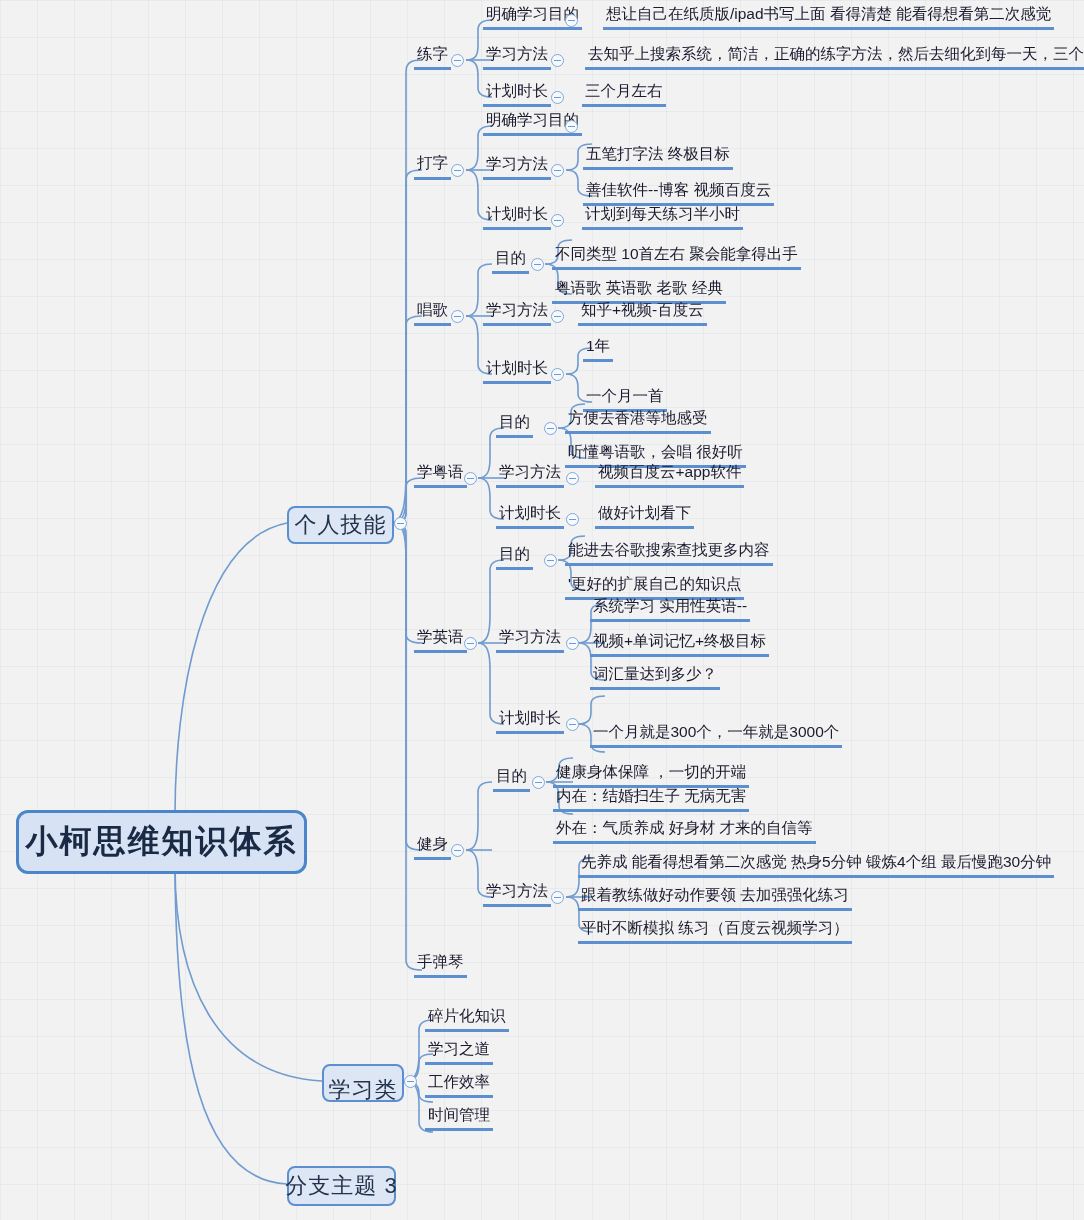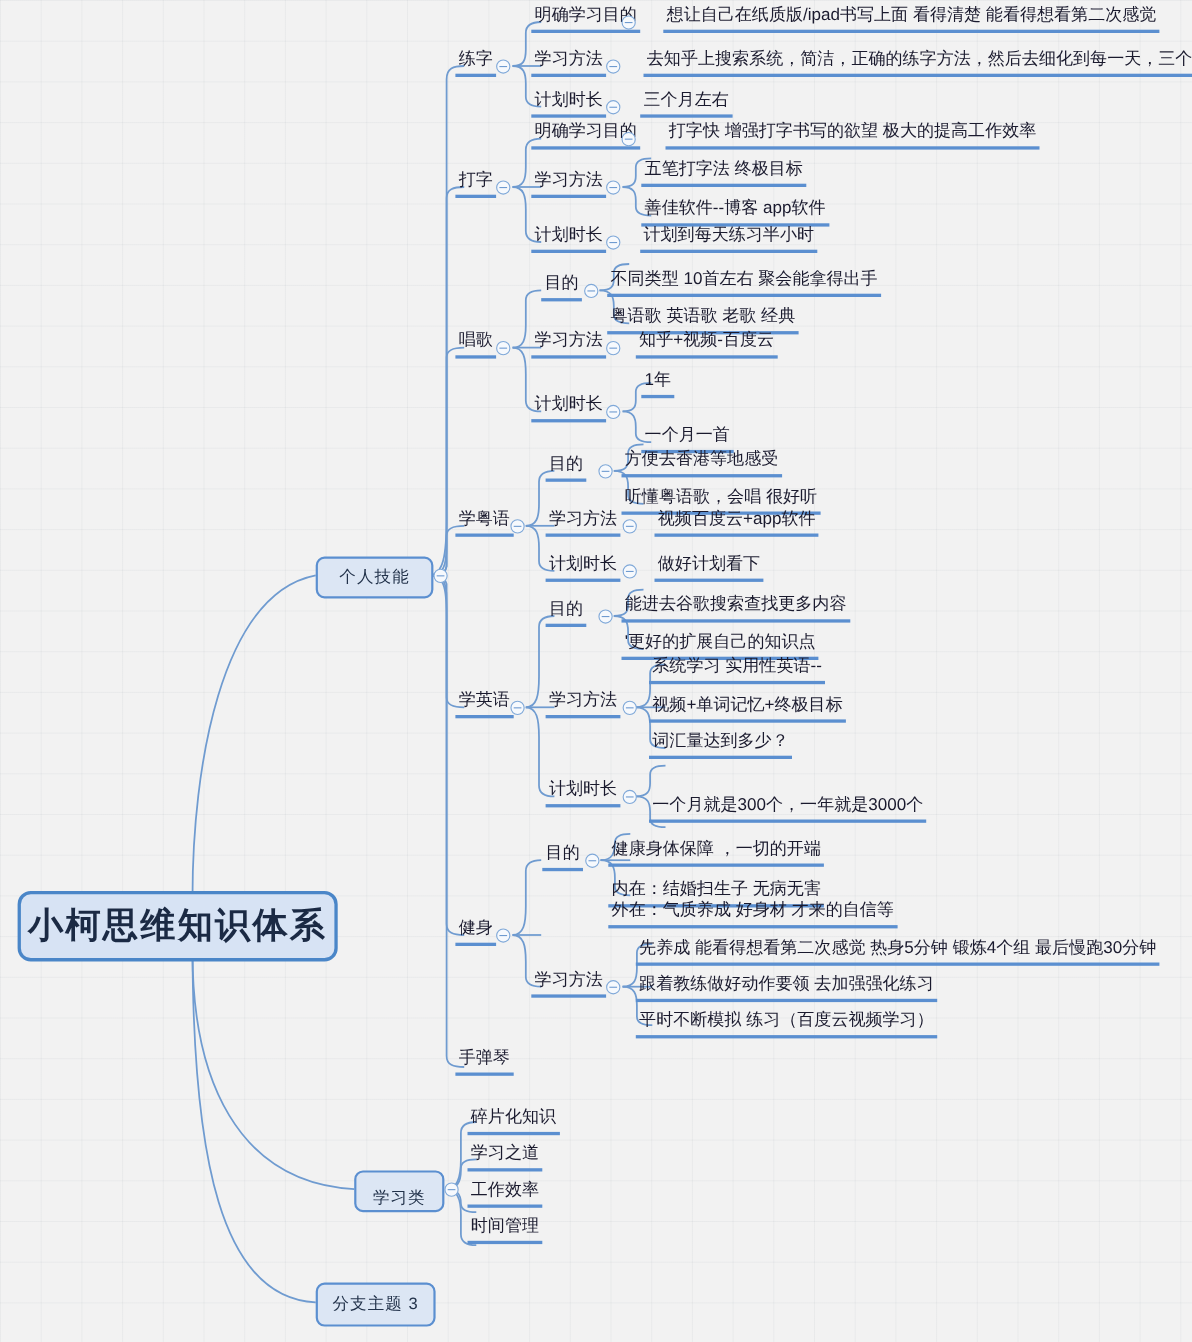--- a/index.html
+++ b/index.html
@@ -30,21 +30,21 @@
     border-bottom:3.5px solid #5b8fd0;
   }
 
   
   .boxnode{
     position:absolute;
     background:#dce6f4;
     border:2px solid #5b8fd0;
     border-radius:8px;
     color:#22324a;
-    font-size:15px;
+    font-size:22px;
     line-height:20px;
     white-space:nowrap;
     display:flex;align-items:center;justify-content:center;
     letter-spacing:1px;
   }
   .rootnode{
     position:absolute;
     background:#d7e3f4;
     border:3px solid #4a86c8;
     border-radius:12px;
@@ -203,33 +203,30 @@
 
   <div class="node" style="left:414px;top:154px;font-family:Liberation Mono, monospace;">
     <span>打字</span>
   </div>
   <div class="toggle" style="left:451px;top:164px;"></div>
 
   <div class="node" style="left:483px;top:110px;">
     <span>明确学习目的</span>
   </div>
   <div class="toggle" style="left:565px;top:120px;"></div>
-  <div class="node" style="left:605px;top:110px;">
-    <span>打字快 增强打字书写的欲望 极大的提高工作效率</span>
-  </div>
 
   <div class="node" style="left:483px;top:154px;">
     <span>学习方法</span>
   </div>
   <div class="toggle" style="left:551px;top:164px;"></div>
   <div class="node" style="left:583px;top:144px;">
     <span>五笔打字法 终极目标</span>
   </div>
   <div class="node" style="left:583px;top:180px;">
-    <span>善佳软件--博客 app软件</span>
+    <span>善佳软件--博客 视频百度云</span>
   </div>
 
   <div class="node" style="left:483px;top:204px;">
     <span>计划时长</span>
   </div>
   <div class="toggle" style="left:551px;top:214px;"></div>
   <div class="node" style="left:582px;top:204px;">
     <span>计划到每天练习半小时</span>
   </div>
 
@@ -343,21 +340,21 @@
   </div>
   <div class="toggle" style="left:451px;top:844px;"></div>
 
   <div class="node" style="left:493px;top:766px;">
     <span>目的</span>
   </div>
   <div class="toggle" style="left:532px;top:776px;"></div>
   <div class="node" style="left:553px;top:762px;">
     <span>健康身体保障 ，一切的开端</span>
   </div>
-  <div class="node" style="left:553px;top:786px;margin-top:13px;">
+  <div class="node" style="left:553px;top:786px;">
     <span>内在：结婚扫生子 无病无害</span>
   </div>
   <div class="node" style="left:553px;top:818px;">
     <span>外在：气质养成 好身材 才来的自信等</span>
   </div>
 
   <div class="node" style="left:483px;top:881px;">
     <span>学习方法</span>
   </div>
   <div class="toggle" style="left:551px;top:891px;"></div>

